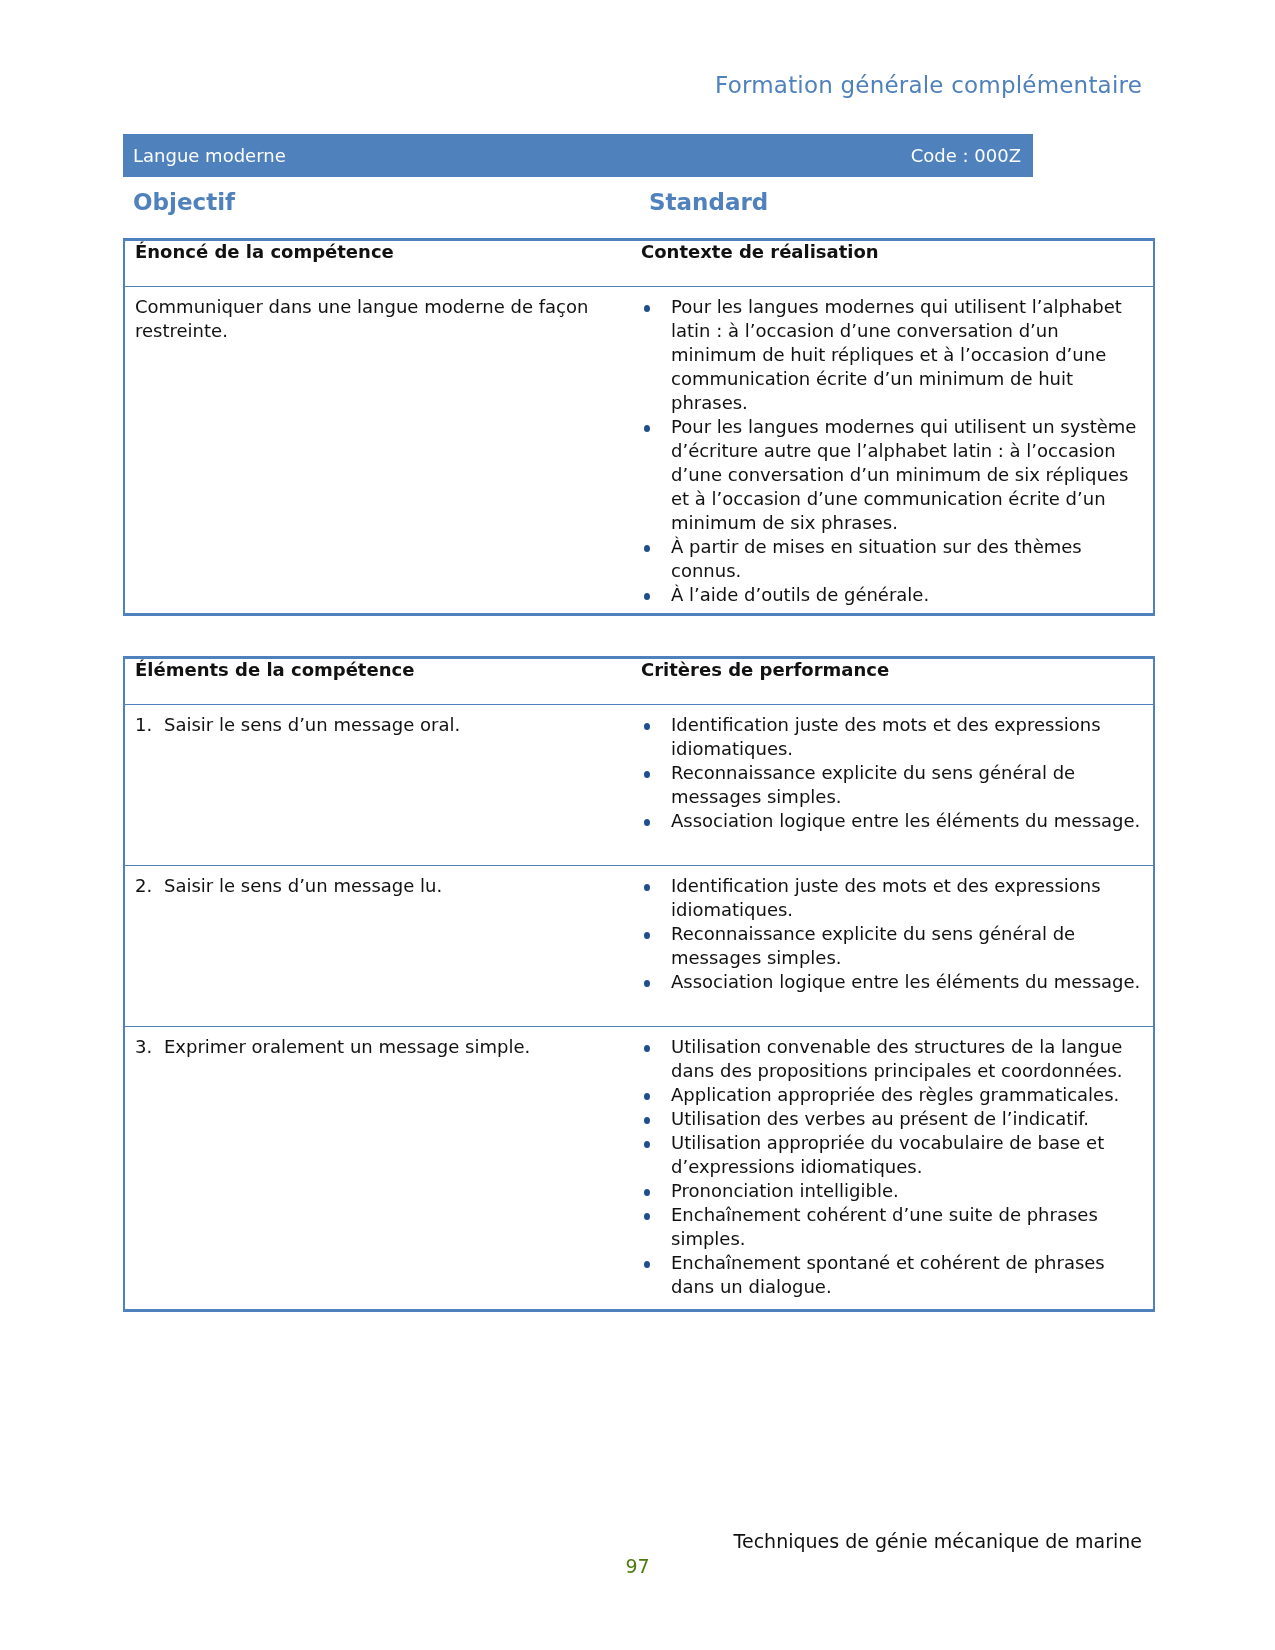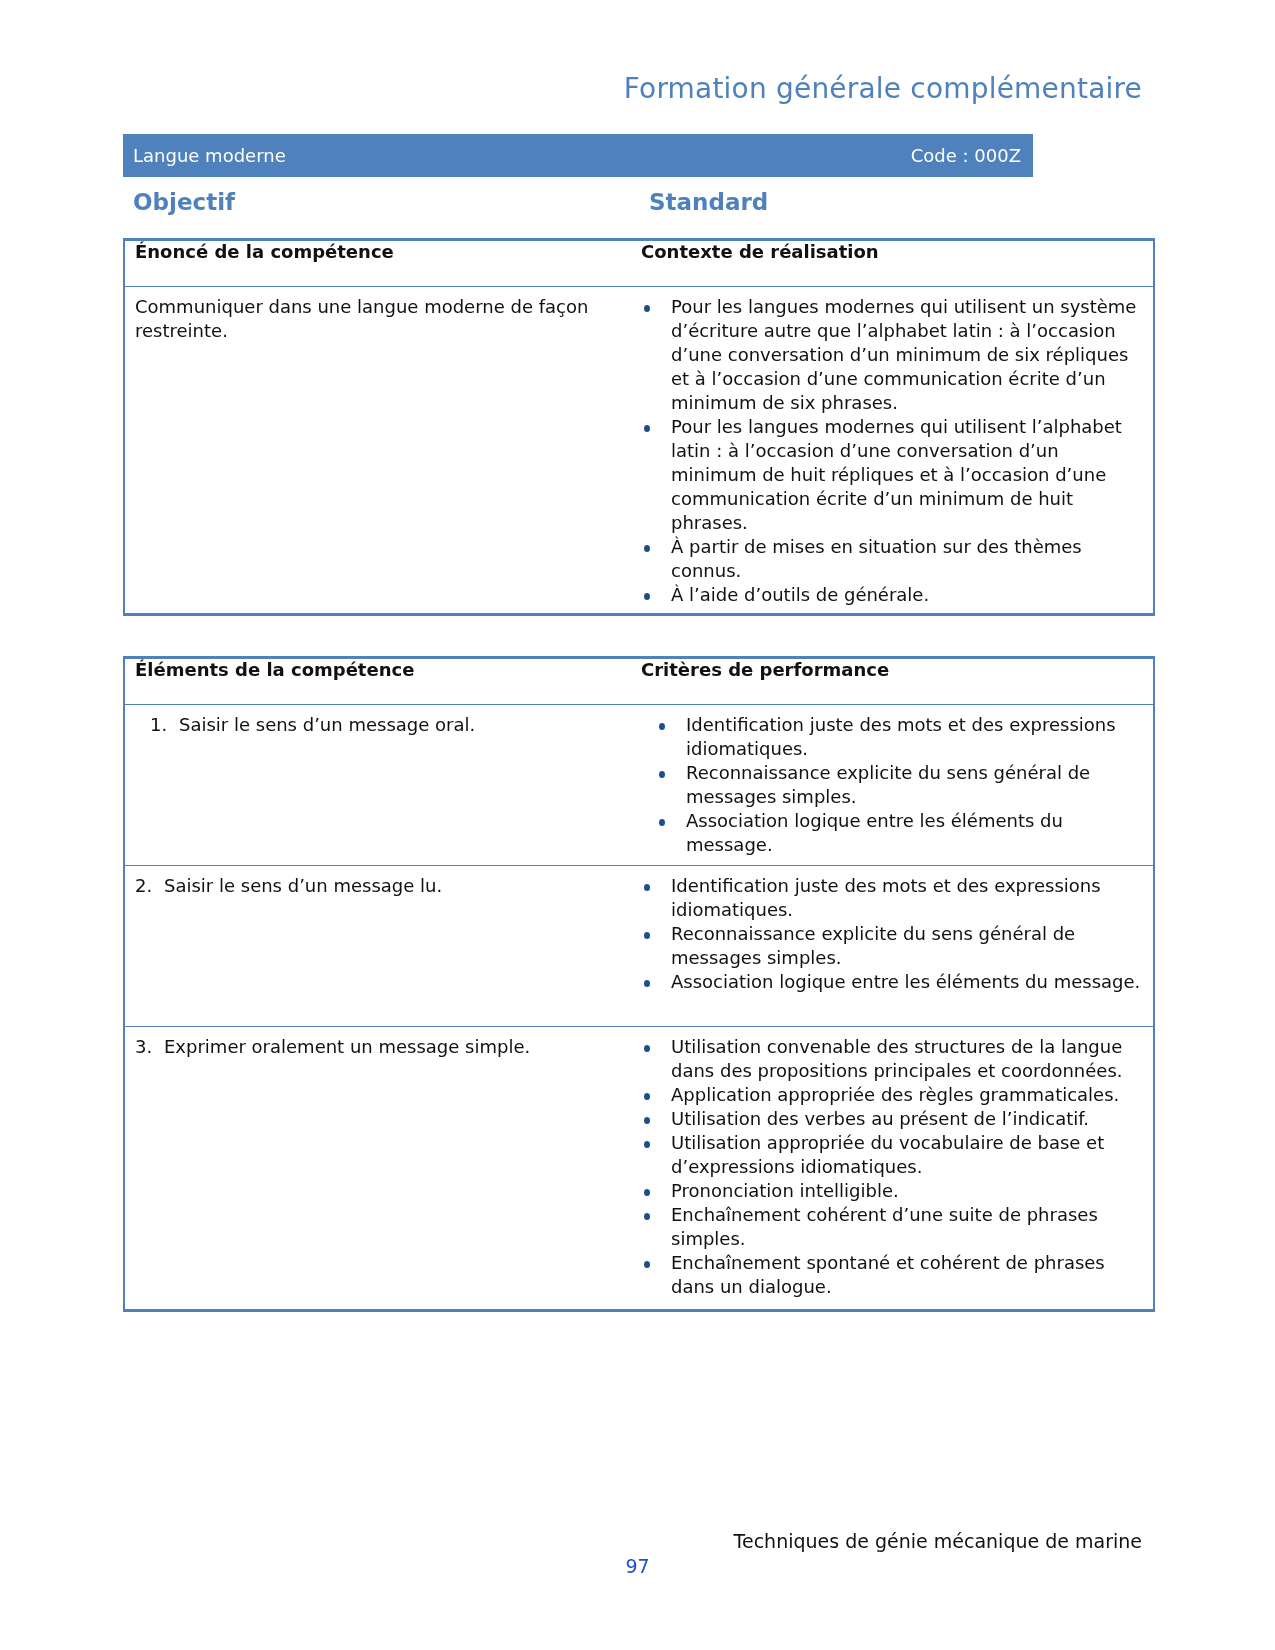--- a/index.html
+++ b/index.html
@@ -1,41 +1,41 @@
 <!DOCTYPE html>
 <html><head>
 <meta charset="utf-8">
 <style>
   html, body { margin: 0; padding: 0; background: #ffffff; }
   body { width: 1275px; height: 1650px; position: relative; font-family: "DejaVu Sans", sans-serif; color: #111; }
-  .running-head { position: absolute; top: 72px; right: 133px; font-size: 28px; color: #4f81bd; letter-spacing: 0.2px; }
+  .running-head { position: absolute; top: 72px; right: 133px; font-size: 23px; color: #4f81bd; letter-spacing: 0.2px; }
   .banner { position: absolute; left: 123px; top: 134px; width: 910px; height: 43px; background: #4f81bd; color: #ffffff; font-size: 18px; display: flex; justify-content: space-between; align-items: center; box-sizing: border-box; padding: 0 12px 0 10px; }
   .section-heads { position: absolute; top: 189px; left: 133px; width: 1020px; height: 32px; }
   .section-heads .h { position: absolute; top: 0; font-size: 23px; font-weight: bold; color: #4f81bd; }
   .section-heads .h.right { left: 516px; }
   .box { position: absolute; left: 123px; width: 1032px; box-sizing: border-box; border: 2px solid #4f81bd; border-top-width: 3px; border-bottom-width: 3px; }
   .box1 { top: 238px; height: 378px; }
   .box2 { top: 632px; height: 656px; margin-top: 24px; }
   .row { display: flex; border-bottom: 1px solid #4f81bd; box-sizing: border-box; }
   .row:last-child { border-bottom: none; }
   .col-left { width: 510px; box-sizing: border-box; padding: 0 8px 0 10px; }
   .col-right { flex: 1; box-sizing: border-box; padding: 0 8px 0 6px; }
   .head-row { height: 46px; align-items: flex-start; }
   .head-row .lbl { font-weight: bold; font-size: 18px; color: #111; }
   .cell-text { font-size: 18px; line-height: 24px; padding-top: 8px; }
   ul.bul { list-style: none; margin: 0; padding: 8px 0 0 0; }
   ul.bul li { position: relative; padding-left: 30px; font-size: 18px; line-height: 24px; }
   ul.bul li::before { content: ""; position: absolute; left: 3px; top: 10px; width: 6px; height: 7px; border-radius: 50%; background: #1f4e8c; }
   .num { display: inline-block; width: 29px; }
-  .r1 { height: 161px; padding-left: 15px; }
+  .r1 { height: 161px; }
   .r2 { height: 161px; }
   .r3 { flex: 1; }
   .box2 .rows { display: flex; flex-direction: column; height: 100%; }
   .footer-title { position: absolute; top: 1530px; right: 133px; font-size: 19px; color: #111; }
-  .page-num { position: absolute; top: 1555px; left: 0; width: 1275px; text-align: center; font-size: 19px; color: #1d4ed8; }
+  .page-num { position: absolute; top: 1555px; left: 0; width: 1275px; text-align: center; font-size: 19px; color: #4d7c0f; }
 </style>
 </head>
 <body>
 
 <div class="running-head">Formation générale complémentaire</div>
 
 <div class="banner">
   <span>Langue moderne</span>
   <span>Code : 000Z</span>
 </div>
@@ -47,22 +47,22 @@
 
 <div class="box box1">
   <div class="row head-row">
     <div class="col-left"><span class="lbl">Énoncé de la compétence</span></div>
     <div class="col-right"><span class="lbl">Contexte de réalisation</span></div>
   </div>
   <div class="row">
     <div class="col-left cell-text">Communiquer dans une langue moderne de façon restreinte.</div>
     <div class="col-right">
       <ul class="bul">
+        <li>Pour les langues modernes qui utilisent l’alphabet latin : à l’occasion d’une conversation d’un minimum de huit répliques et à l’occasion d’une communication écrite d’un minimum de huit phrases.</li>
         <li>Pour les langues modernes qui utilisent un système d’écriture autre que l’alphabet latin : à l’occasion d’une conversation d’un minimum de six répliques et à l’occasion d’une communication écrite d’un minimum de six phrases.</li>
-        <li>Pour les langues modernes qui utilisent l’alphabet latin : à l’occasion d’une conversation d’un minimum de huit répliques et à l’occasion d’une communication écrite d’un minimum de huit phrases.</li>
         <li>À partir de mises en situation sur des thèmes connus.</li>
         <li>À l’aide d’outils de générale.</li>
       </ul>
     </div>
   </div>
 </div>
 
 <div class="box box2">
   <div class="rows">
     <div class="row head-row">

